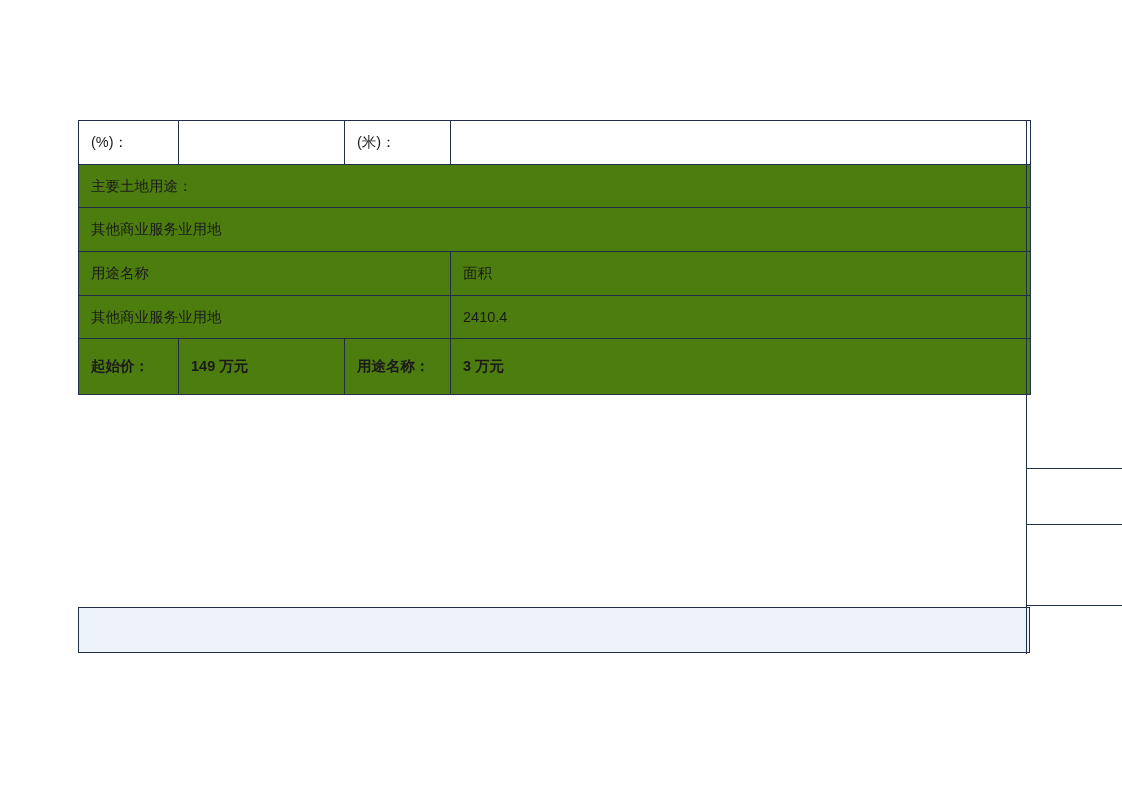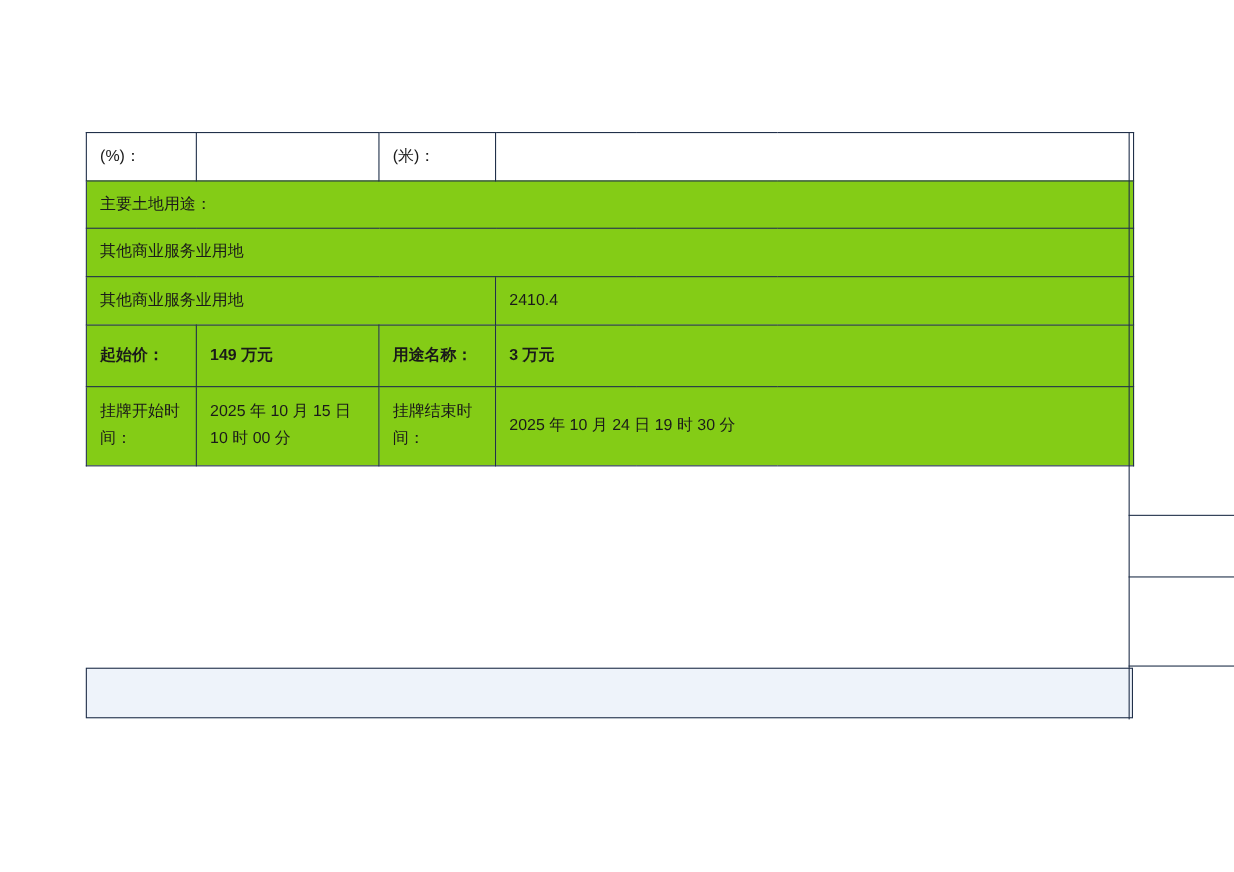--- a/index.html
+++ b/index.html
@@ -29,21 +29,21 @@
     width: 952px;
     border-collapse: collapse;
     table-layout: fixed;
     font-size: 14.5px;
     line-height: 1.7;
   }
   .doc-table td {
     border: 1px solid #21304a;
     padding: 9px 12px;
     vertical-align: middle;
-    background: #84cc16;
+    background: #4d7c0f;
   }
   .doc-table td.plain {
     background: #ffffff;
   }
   .doc-table tr.r1 td { height: 20px; }
   .cell-label { white-space: nowrap; }
   .tall { height: 56px; font-weight: bold; }
   .taller { height: 72px; }
   .pad-left-more { padding-left: 14px; }
 
@@ -93,40 +93,38 @@
 
       <tr>
         <td colspan="6">主要土地用途：</td>
       </tr>
 
       <tr>
         <td colspan="6">其他商业服务业用地</td>
       </tr>
 
 
+      <tr>
+        <td colspan="3">用途名称</td>
+        <td colspan="3" class="pad-left-more">面积</td>
+      </tr>
 
       <tr>
         <td colspan="3">其他商业服务业用地</td>
         <td colspan="3" class="pad-left-more">2410.4</td>
       </tr>
 
 
       <tr class="tall">
         <td class="cell-label">起始价：</td>
         <td class="pad-left-more">149 万元</td>
         <td class="cell-label">用途名称：</td>
         <td colspan="3" class="pad-left-more">3 万元</td>
       </tr>
 
-      <tr class="taller">
-        <td>挂牌开始时间：</td>
-        <td>2025 年 10 月 15 日 10 时 00 分</td>
-        <td>挂牌结束时间：</td>
-        <td colspan="3" class="pad-left-more">2025 年 10 月 24 日 19 时 30 分</td>
-      </tr>
     </tbody>
   </table>
 
   <div class="bottom-band"></div>
 
   <div class="edge-line v-edge" style="left:1026px; top:120px; height:534px;"></div>
   <div class="edge-line h-edge" style="left:1026px; top:468px; width:96px;"></div>
   <div class="edge-line h-edge" style="left:1026px; top:524px; width:96px;"></div>
   <div class="edge-line h-edge" style="left:1026px; top:605px; width:96px;"></div>
 

